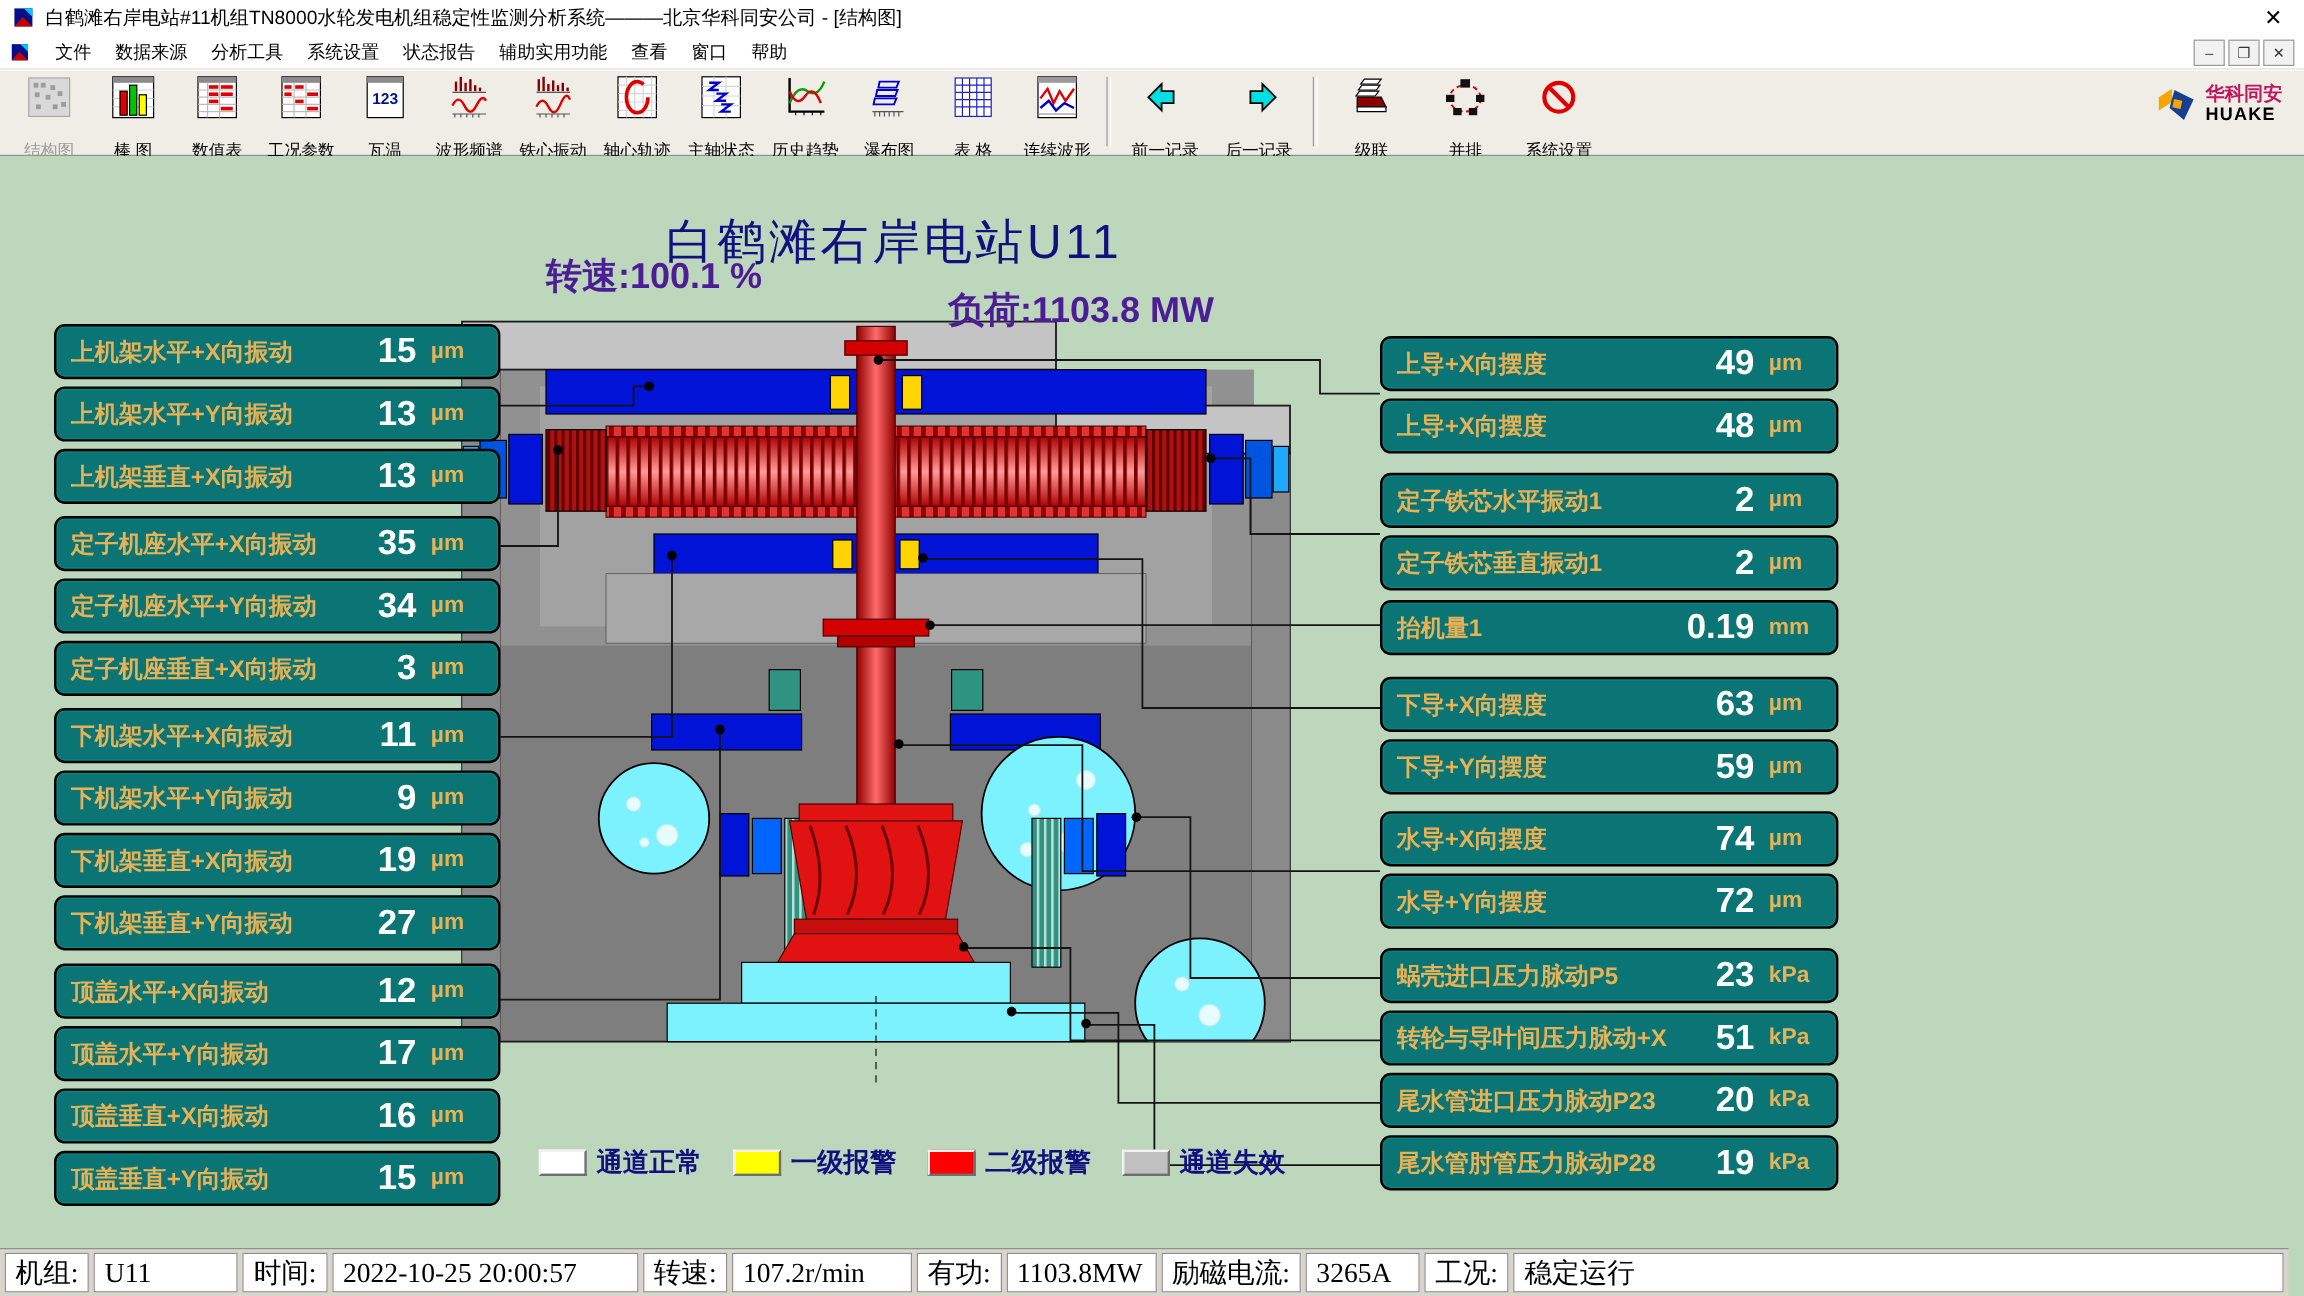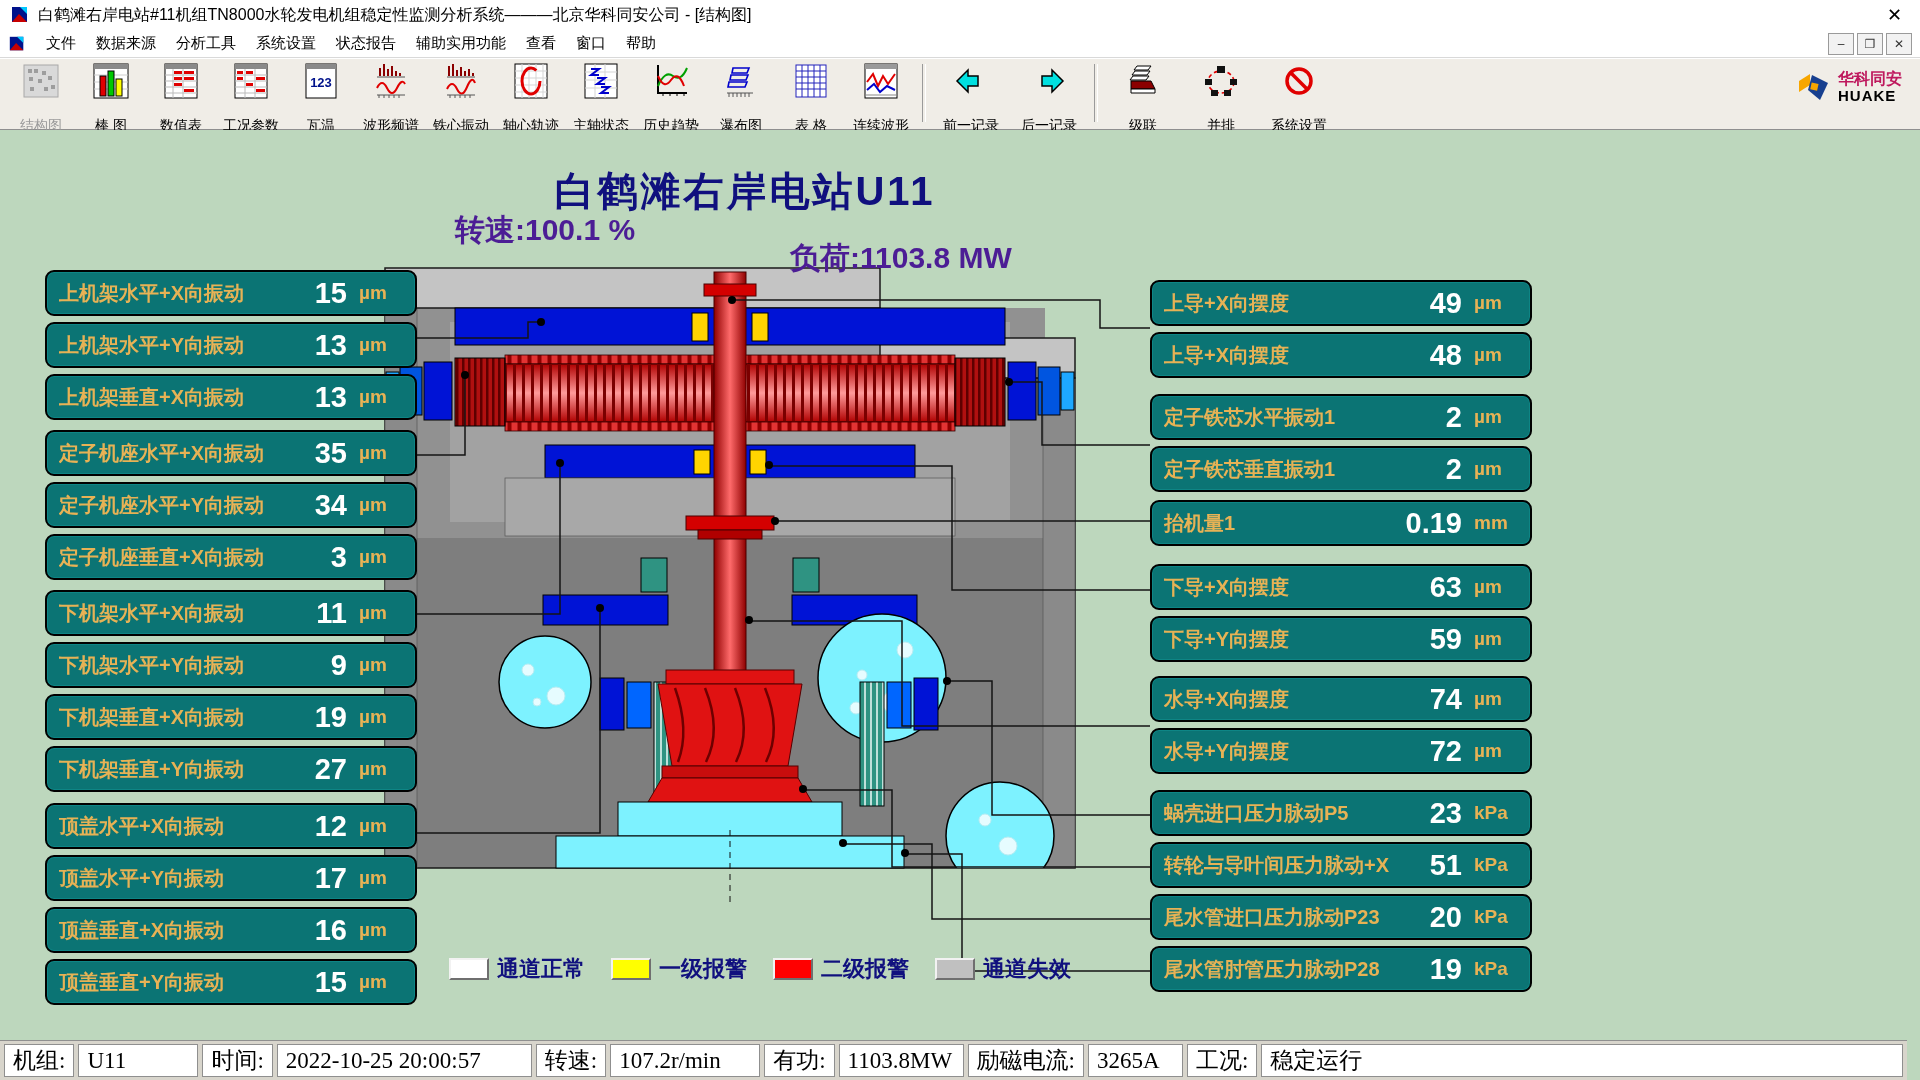--- a/index.html
+++ b/index.html
@@ -32,22 +32,22 @@
   .tbtn .tlabel{font-size:14px;color:#000;white-space:nowrap;margin-top:1px;}
   .tbtn.disabled .tlabel{color:#9a9a9a;}
   .tsep{width:2px;height:58px;margin:2px 6px 0 6px;border-left:1px solid #9a9a9a;border-right:1px solid #ffffff;}
   .brand{position:absolute;right:18px;top:12px;display:flex;align-items:center;gap:6px;}
   .brand .btext{line-height:1.05;}
   .brand .b1{font-size:16px;font-weight:bold;color:#be185d;}
   .brand .b2{font-size:15px;font-weight:bold;color:#000;letter-spacing:1px;}
 
   
   .main{position:absolute;left:0;top:130px;width:1920px;height:910px;background:#bdd7bd;}
-  .stationtitle{position:absolute;left:420px;top:34px;width:650px;text-align:center;
-    font-size:40px;font-weight:bold;color:#10107e;letter-spacing:3px;}
+  .stationtitle{position:absolute;left:420px;top:44px;width:650px;text-align:center;
+    font-size:40px;font-weight:normal;color:#10107e;letter-spacing:3px;}
   .subhead{position:absolute;top:80px;font-size:30px;font-weight:bold;color:#4c1d95;white-space:nowrap;}
   #speed{left:455px;} #load{left:790px;margin-top:28px;}
 
   .diaglayer{position:absolute;left:0;top:0;width:1920px;height:910px;pointer-events:none;}
 
   
   .mcol{position:absolute;width:372px;}
   .mcol.right{width:382px;}
   .mgrp{position:absolute;left:0;width:100%;}
   .mtile{height:46px;margin-bottom:6px;background:#0b7474;border:2px solid #000;border-radius:9px;

